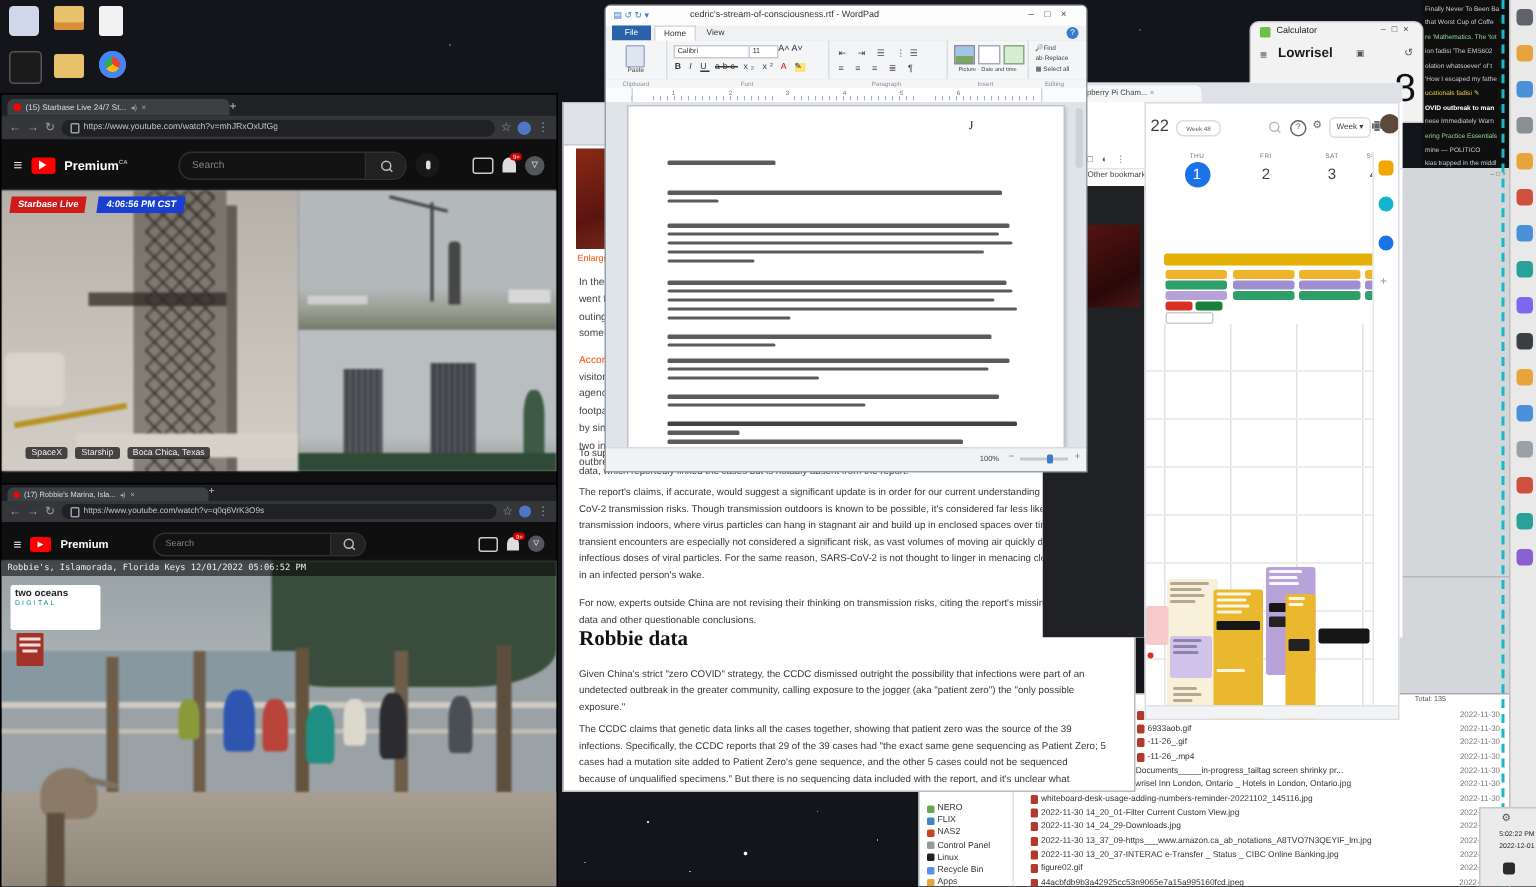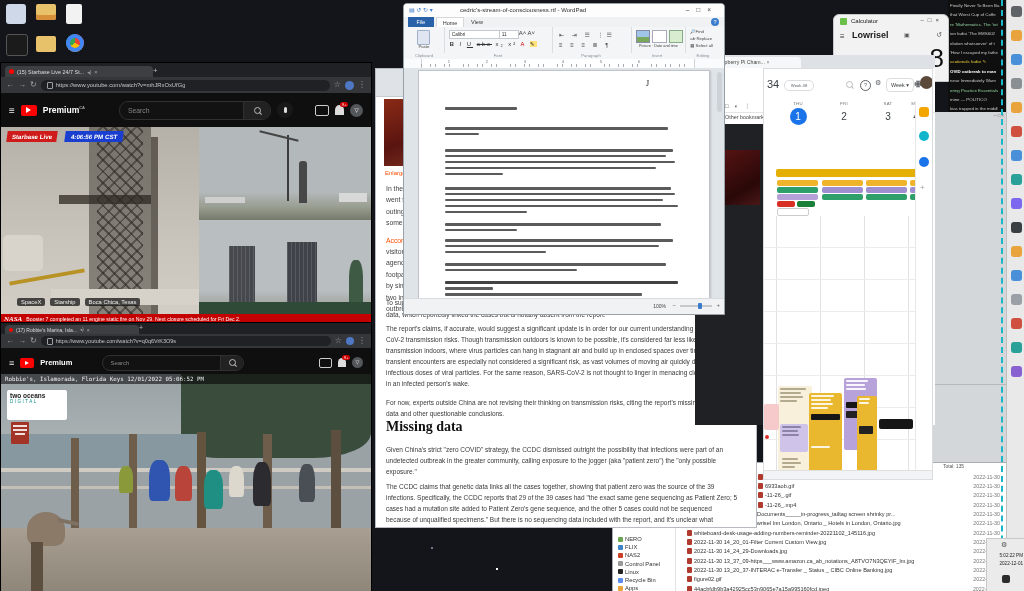--- a/index.html
+++ b/index.html
@@ -261,21 +261,21 @@
         <div class="pl">transmission indoors, where virus particles can hang in stagnant air and build up in enclosed spaces over time. Outdoor</div>
         <div class="pl">transient encounters are especially not considered a significant risk, as vast volumes of moving air quickly disperse</div>
         <div class="pl">infectious doses of viral particles. For the same reason, SARS-CoV-2 is not thought to linger in menacing clouds outdoors</div>
         <div class="pl">in an infected person's wake.</div>
       </div>
     <div class="a" style="left:10px;top:328px;">
 
     <div class="pl">For now, experts outside China are not revising their thinking on transmission risks, citing the report's missing genetic</div>
         <div class="pl">data and other questionable conclusions.</div>
       </div>
-    <div class="a" style="left:10px;top:350px;font-family:'Liberation Serif',serif;font-size:14px;font-weight:700;color:#111;">Missing data</div>
+    <div class="a" style="left:10px;top:350px;font-family:'Liberation Serif',serif;font-size:14px;font-weight:700;color:#111;">Robbie data</div>
     <div class="a" style="left:10px;top:375px;">
 
     <div class="pl">Given China's strict "zero COVID" strategy, the CCDC dismissed outright the possibility that infections were part of an</div>
         <div class="pl">undetected outbreak in the greater community, calling exposure to the jogger (aka "patient zero") the "only possible</div>
         <div class="pl">exposure."</div>
       </div>
     <div class="a" style="left:10px;top:412px;">
 
     <div class="pl">The CCDC claims that genetic data links all the cases together, showing that patient zero was the source of the 39</div>
         <div class="pl">infections. Specifically, the CCDC reports that 29 of the 39 cases had "the exact same gene sequencing as Patient Zero; 5</div>
@@ -303,21 +303,21 @@
     <div class="a" style="left:0;right:0;top:13px;height:44px;background:#fff;border-bottom:1px solid #e4e4e4;">
       <div class="a" style="left:30px;top:34px;font-size:6px;color:#555;letter-spacing:6px;">□◐⋮</div>
     </div>
     <div class="a nowrap" style="left:30px;top:59px;font-size:5.4px;color:#444;">Other bookmarks</div>
     <div class="a" style="left:0;top:69px;width:68px;bottom:0;background:#202124;">
       <div class="a" style="left:18px;top:26px;width:47px;height:55px;background:linear-gradient(150deg,#5a1414,#2a0808 70%,#4a1818);"></div>
     </div>
   </div>
 
   <div class="w" style="left:763px;top:68px;width:168px;height:410px;background:#fff;border:1px solid #dadce0;z-index:7;">
-    <div class="a" style="left:3px;top:9px;font-size:11px;color:#3c4043;">34</div>
+    <div class="a" style="left:3px;top:9px;font-size:11px;color:#3c4043;">22</div>
     <div class="a" style="left:20px;top:11px;width:28px;height:9px;border:1px solid #dadce0;border-radius:5px;font-size:4.2px;color:#5f6368;text-align:center;line-height:9px;">Week 48</div>
     <div class="a" style="left:82px;top:12px;width:7px;height:7px;">
         <span class="mag" style="display:block;"></span>
       </div>
     <div class="a calic" style="left:96px;top:11px;width:9px;height:9px;border:1px solid #5f6368;border-radius:50%;font-size:5.5px;text-align:center;line-height:9px;">?</div>
     <div class="a calic" style="left:111px;top:10px;">⚙</div>
     <div class="a" style="left:122px;top:9px;width:26px;height:12px;border:1px solid #dadce0;border-radius:4px;font-size:5.4px;color:#3c4043;text-align:center;line-height:12px;"><span>Week</span> ▾</div>
     <div class="a" style="left:151px;top:12px;width:6px;height:6px;background:#5f6368;box-shadow:0 0 0 0.5px #fff, 2.5px 0 0 #5f6368, -2.5px 0 0 #5f6368, 0 2.5px 0 #5f6368, 0 -2.5px 0 #5f6368;transform:scale(.6);"></div>
     <div class="a circ" style="left:156px;top:7px;width:13px;height:13px;background:#5b4a3a;"></div>
 
@@ -611,24 +611,20 @@
       </div>
       <div class="a" style="left:6px;top:4px;height:11px;background:#d01b1b;color:#fff;font-size:6.2px;font-weight:700;line-height:11px;padding:0 5px;transform:skewX(-8deg);">Starbase Live</div>
       <div class="a" style="left:64px;top:4px;height:11px;background:#1a3fd0;color:#fff;font-size:6.2px;font-weight:700;line-height:11px;padding:0 6px;transform:skewX(-8deg);">4:06:56 PM CST</div>
       <div class="a" style="left:16px;bottom:8px;display:flex;gap:5px;">
 
       <div style="background:rgba(20,20,20,.75);color:#eee;font-size:5.8px;padding:1px 4px;border-radius:2px;white-space:nowrap;">SpaceX</div>
           <div style="background:rgba(20,20,20,.75);color:#eee;font-size:5.8px;padding:1px 4px;border-radius:2px;white-space:nowrap;">Starship</div>
           <div style="background:rgba(20,20,20,.75);color:#eee;font-size:5.8px;padding:1px 4px;border-radius:2px;white-space:nowrap;">Boca Chica, Texas</div>
         </div>
     </div>
-    <div class="a" style="left:0;right:0;bottom:0;height:9px;background:#c40000;display:flex;align-items:center;gap:4px;padding:0 3px;">
-      <span style="color:#fff;font-weight:700;font-style:italic;font-size:7px;font-family:'Liberation Serif',serif;">NASA</span>
-      <span class="nowrap" style="color:#fff;font-size:5.2px;overflow:hidden;">Booster 7 completed an 11 engine static fire on Nov 29. Next closure scheduled for Fri Dec 2.</span>
-    </div>
   </div>
 
   <div class="w" style="left:0;top:322px;width:370px;height:269px;background:#0f0f0f;z-index:8;border:1px solid #000;">
     <div class="tabstrip a" style="left:0;right:0;top:0;height:11px;">
       <div class="tab a" style="left:4px;top:2px;width:126px;height:9px;font-size:5px;">
         <span class="circ" style="width:4px;height:4px;background:#f00;flex:none;"></span>
         <span class="nowrap" style="overflow:hidden;">(17) Robbie's Marina, Isla...</span>
         <span style="font-size:4.5px;color:#aaa;">◂)</span>
         <span style="color:#aaa;">×</span>
       </div>

